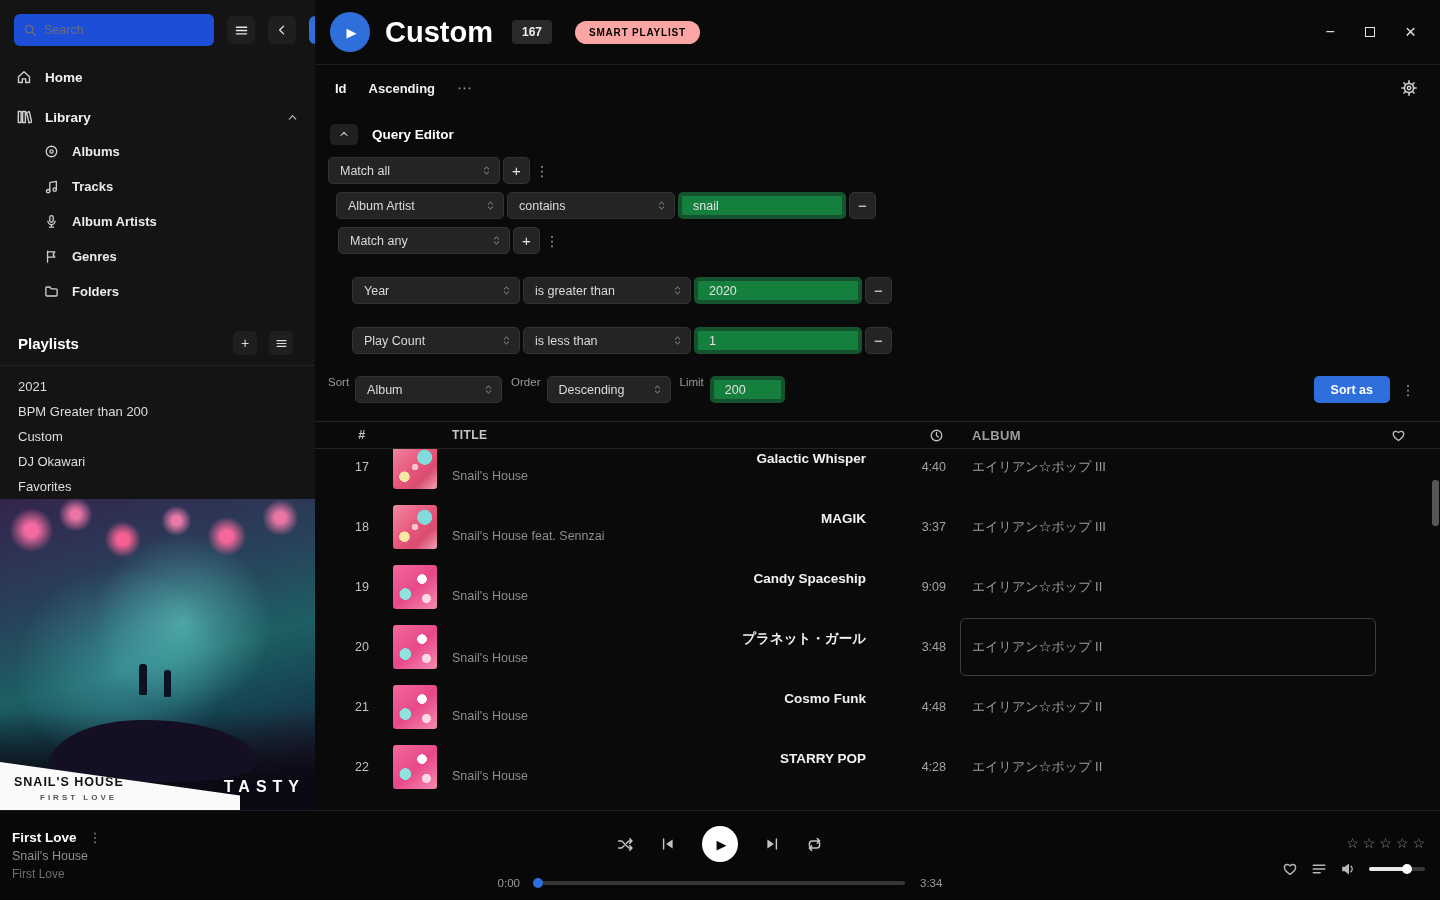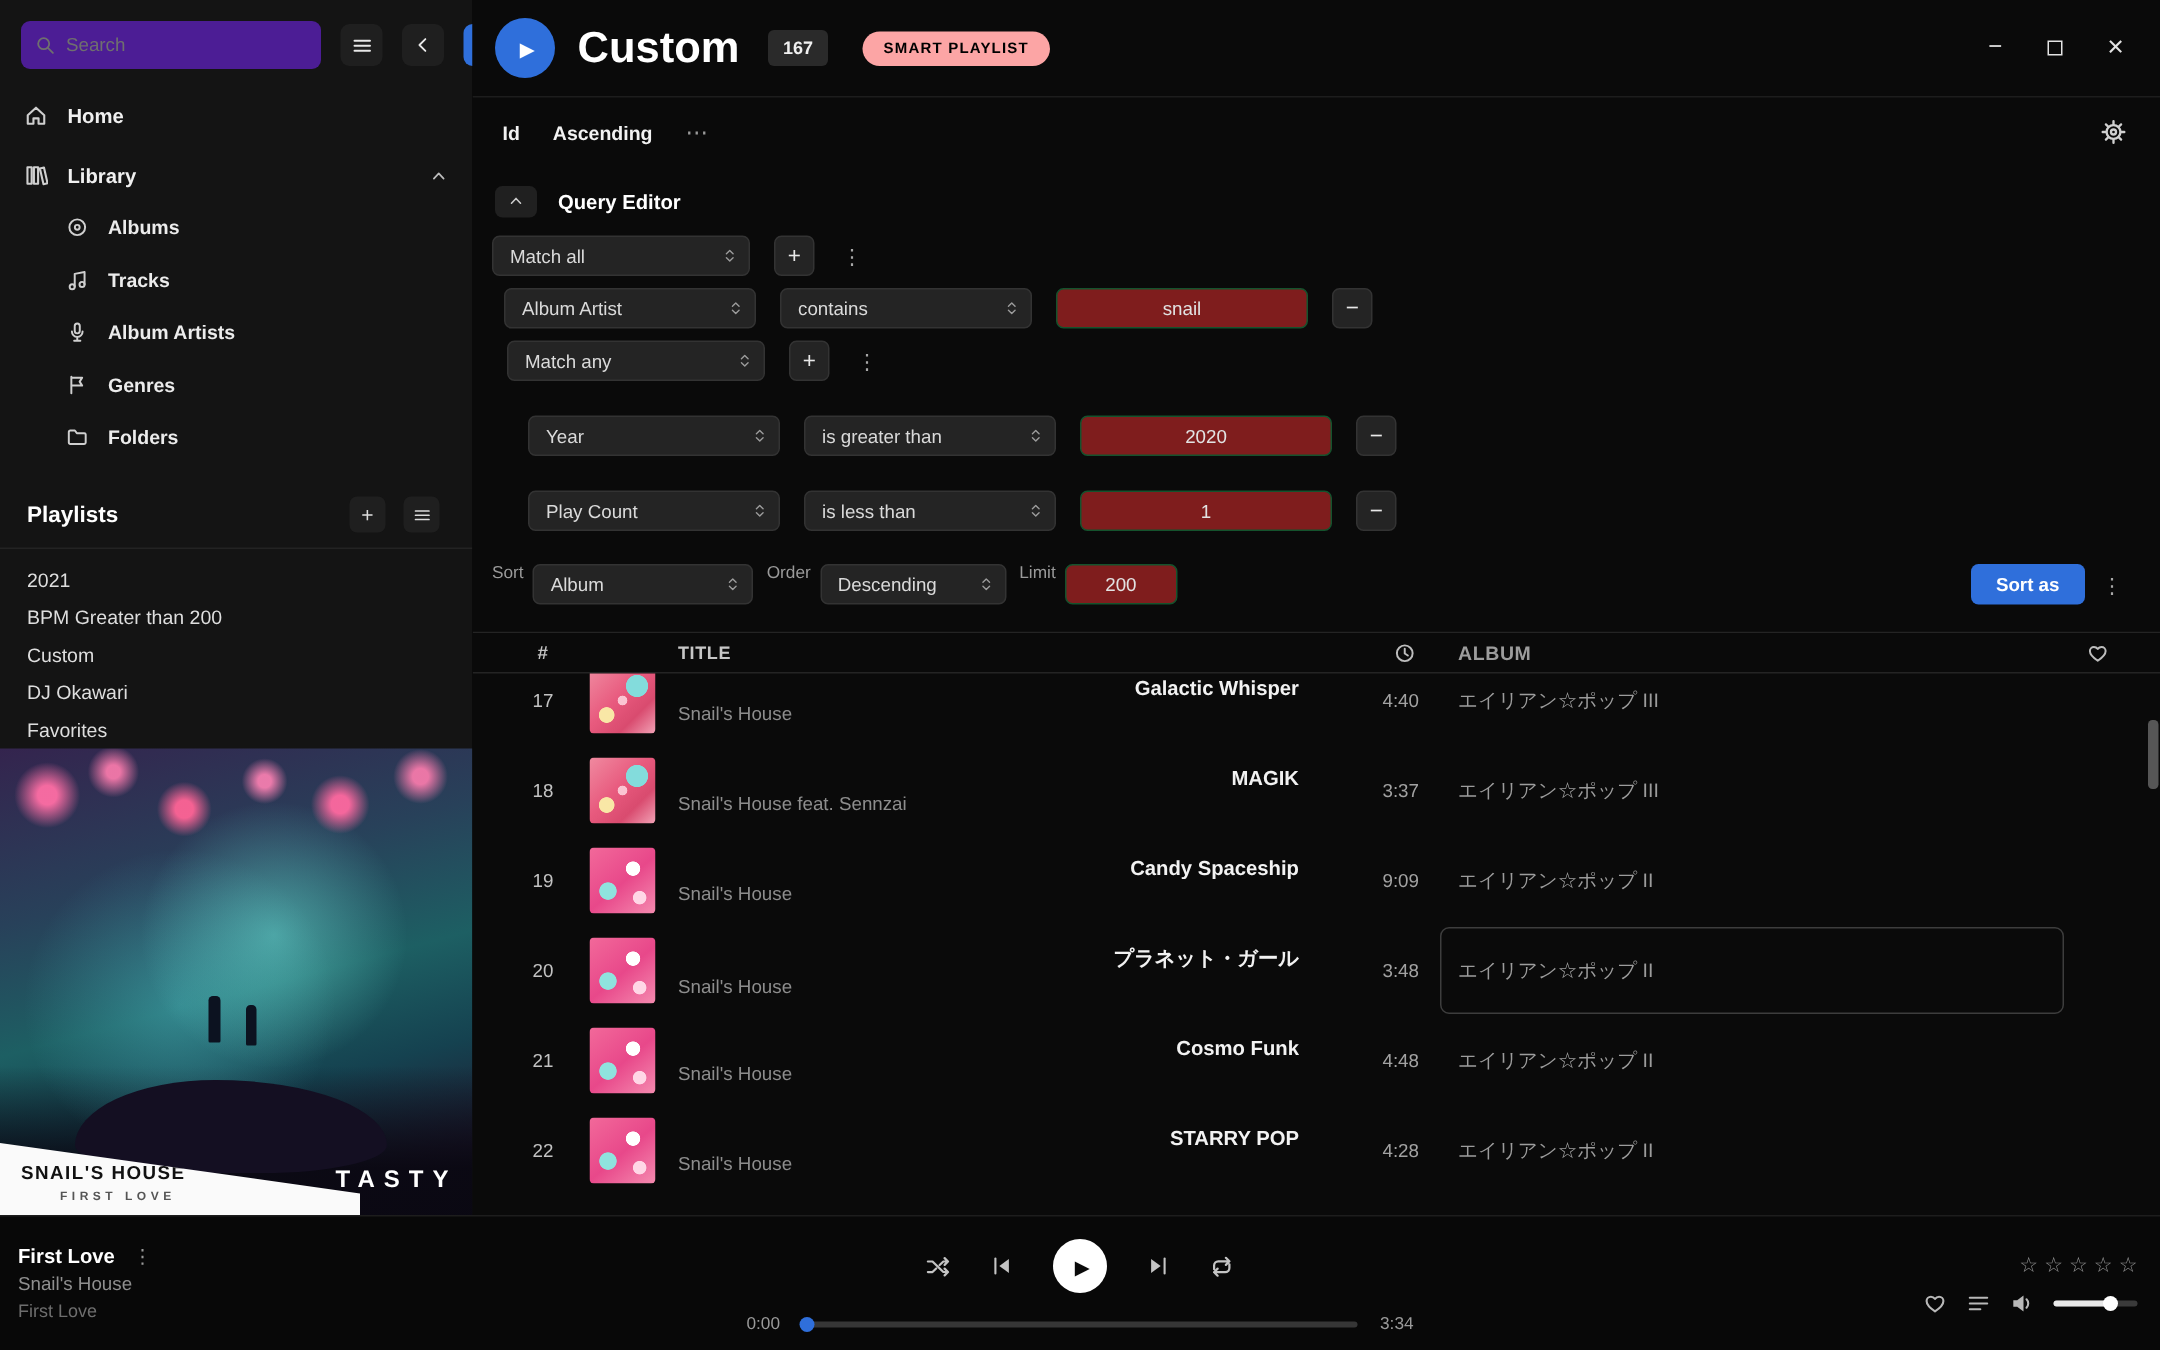--- a/index.html
+++ b/index.html
@@ -5,21 +5,21 @@
   * { margin:0; padding:0; box-sizing:border-box; }
   html,body { width:1440px; height:900px; overflow:hidden; background:#000; }
   body { font-family:"Liberation Sans", sans-serif; color:#e6e6e6; }
   .app { display:grid; grid-template-columns:315px 1fr; grid-template-rows:810px 90px; width:1440px; height:900px; }
 
   .ic { display:block; fill:none; stroke:currentColor; stroke-width:1.4; stroke-linecap:round; stroke-linejoin:round; }
 
   
   .sidebar { grid-row:1; grid-column:1; background:#141414; display:flex; flex-direction:column; overflow:hidden; }
   .sidebar-top { display:flex; align-items:center; gap:13px; padding:14px 16px 10px 14px; }
-  .search-box { flex:1; height:32px; background:#4c1d95; border-radius:6px; display:flex; align-items:center; gap:7px; padding:0 9px; color:#6f6f6f; }
+  .search-box { flex:1; height:32px; background:#1d4ed8; border-radius:6px; display:flex; align-items:center; gap:7px; padding:0 9px; color:#6f6f6f; }
   .search-box input { flex:1; min-width:0; background:transparent; border:0; outline:none; color:#cfcfcf; font:12.5px "Liberation Sans",sans-serif; }
   .search-box input::placeholder { color:#6f6f6f; }
   .sqbtn { width:28px; height:28px; flex:0 0 28px; border:0; border-radius:6px; background:#1f1f1f; color:#e8e8e8; display:flex; align-items:center; justify-content:center; cursor:pointer; }
   .sqbtn.accent { background:#2f6fdb; color:#fff; }
 
   .nav { padding-top:4px; }
   .nav-item { display:flex; align-items:center; gap:13px; height:34px; padding:0 16px; color:#f0f0f0; font-size:13.5px; font-weight:700; cursor:pointer; }
   .nav-item .chev-end { margin-left:auto; color:#bdbdbd; }
   .nav-item.lib { margin-top:6px; }
   .nav-sub .nav-item { height:35px; padding-left:44px; font-size:13px; color:#ececec; }
@@ -70,26 +70,26 @@
 
   .toolbar { flex:0 0 46px; display:flex; align-items:center; gap:22px; padding:0 22px 0 20px; }
   .tb-text { font-size:13px; font-weight:700; color:#f2f2f2; cursor:pointer; }
   .tb-dots { color:#9a9a9a; font-size:15px; letter-spacing:1px; cursor:pointer; }
   .tb-gear { margin-left:auto; color:#d0d0d0; cursor:pointer; }
 
   .qe { padding:0 18px 0 13px; }
   .qe-header { margin-top:8px; height:30px; display:flex; align-items:center; gap:14px; padding-left:2px; }
   .collapse-btn { width:28px; height:21px; border:0; border-radius:5px; background:#202020; color:#cccccc; display:flex; align-items:center; justify-content:center; cursor:pointer; }
   .qe-title { font-size:13.5px; font-weight:700; color:#fff; }
-  .qe-row { display:flex; align-items:center; gap:16px; margin-top:8px; }
+  .qe-row { display:flex; align-items:center; gap:3px; margin-top:8px; }
   .ind1 { margin-left:8px; }  .ind2 { margin-left:10px; }  .ind3 { margin-left:24px;margin-top:23px; }
   .select { height:27px; background:#242424; border:1px solid #333; border-radius:5px; display:flex; align-items:center; justify-content:space-between; gap:6px; padding:0 7px 0 11px; color:#dadada; font-size:12.5px; cursor:pointer; }
   .select .chev { color:#9a9a9a; }
   .w-match { width:172px; } .w-field { width:168px; } .w-op { width:168px; }
-  .qtext { width:168px; height:27px; background:#7f1d1d; border:1px solid #14532d; border-radius:5px; color:#e2e2e2; font:12.5px "Liberation Sans",sans-serif; padding:0 11px; outline:none;text-align:center; }
+  .qtext { width:168px; height:27px; background:#15803d; border:4px solid #14532d; border-radius:5px; color:#e2e2e2; font:12.5px "Liberation Sans",sans-serif; padding:0 11px; outline:none; }
   .mini-btn { width:27px; height:27px; border:1px solid #333; border-radius:5px; background:#242424; color:#e8e8e8; font-size:15px; display:flex; align-items:center; justify-content:center; cursor:pointer; }
   .dots-btn { width:18px; height:27px; border:0; background:transparent; color:#a8a8a8; font-size:14px; cursor:pointer; }
 
   .qe-bottom { display:flex; align-items:flex-end; gap:9px; margin-top:22px; padding-right:5px; }
   .fgroup { display:flex; flex-direction:row; gap:6px; }
   .flabel { font-size:11.5px; color:#9a9a9a; }
   .w-sort { width:147px; } .w-order { width:124px; }
   .qtext.w-limit { width:75px; }
   .save-btn { margin-left:auto; height:27px; padding:0 17px; background:#2f6fdb; color:#fff; border:0; border-radius:5px; font-size:12.5px; font-weight:700; cursor:pointer; }
 

